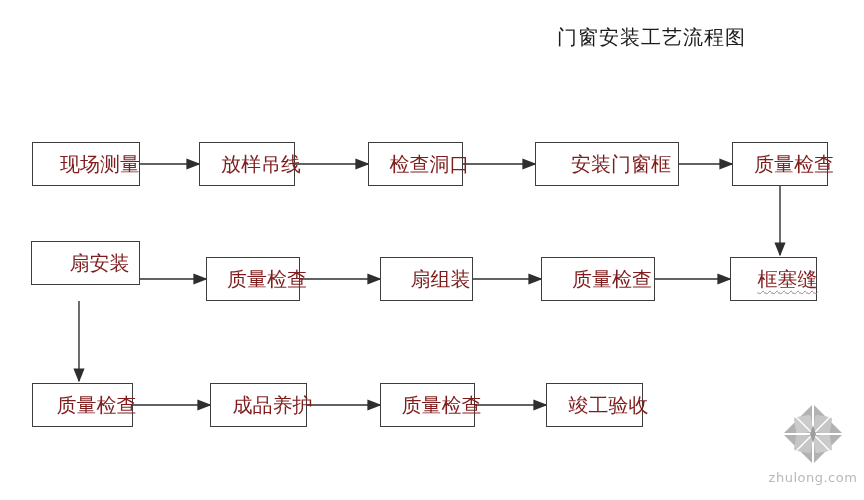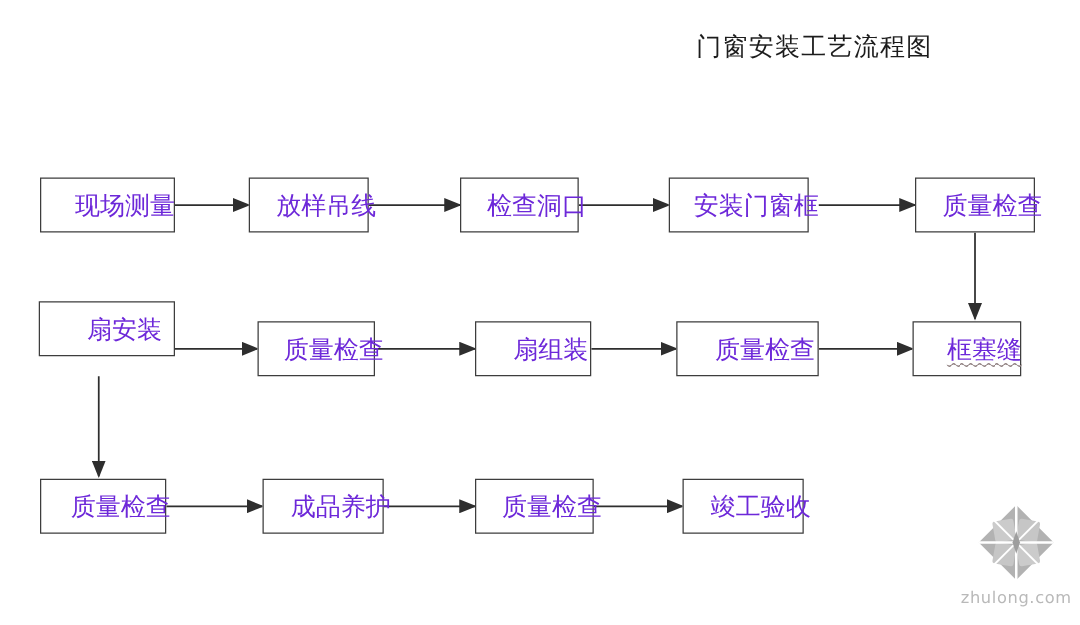--- a/index.html
+++ b/index.html
@@ -29,21 +29,21 @@
   .flow-node {
     position: absolute;
     height: 44px;
     background: #ffffff;
     border: 1.5px solid #3d3d3d;
     box-sizing: border-box;
     display: flex;
     align-items: center;
     justify-content: center;
     font-size: 20px;
-    color: #6d28d9;
+    color: #7f1d1d;
     white-space: nowrap;
     padding-left: 28px;
   }
   .misspelled {
     text-decoration: underline;
     text-decoration-style: wavy;
     text-decoration-color: #948585;
     text-decoration-thickness: 1px;
     text-underline-offset: 4px;
   }
@@ -100,21 +100,21 @@
 
   <div class="flow-node" style="left:32px;  top:142px; width:108px;">
       <span>现场测量</span>
     </div>
   <div class="flow-node" style="left:199px; top:142px; width:96px;">
       <span>放样吊线</span>
     </div>
   <div class="flow-node" style="left:368px; top:142px; width:95px;">
       <span>检查洞口</span>
     </div>
-  <div class="flow-node" style="left:535px; top:142px; width:112px;">
+  <div class="flow-node" style="left:535px; top:142px; width:144px;">
       <span>安装门窗框</span>
     </div>
   <div class="flow-node" style="left:732px; top:142px; width:96px;">
       <span>质量检查</span>
     </div>
 
   <div class="flow-node" style="left:31px;  top:241px; width:109px;">
       <span>扇安装</span>
     </div>
   <div class="flow-node" style="left:206px; top:257px; width:94px;">

